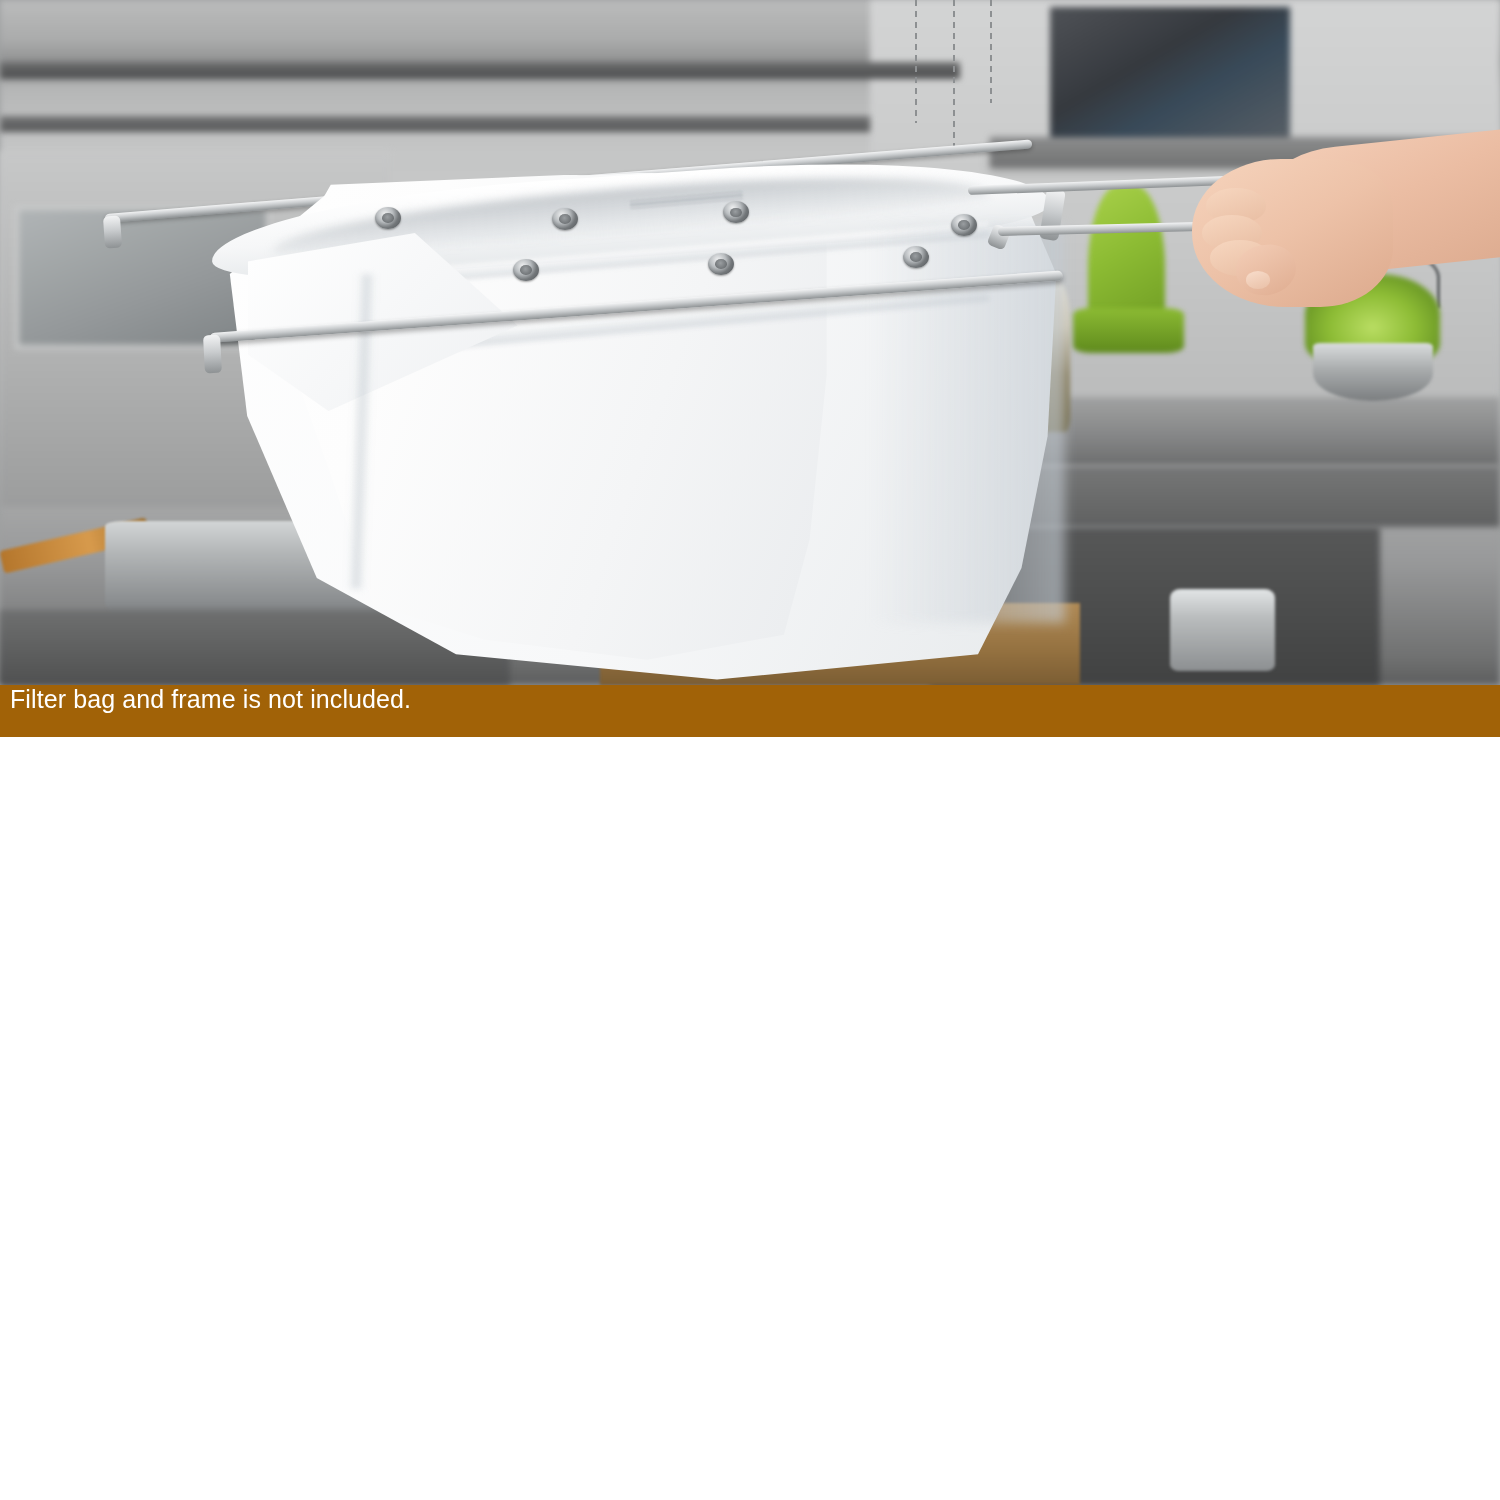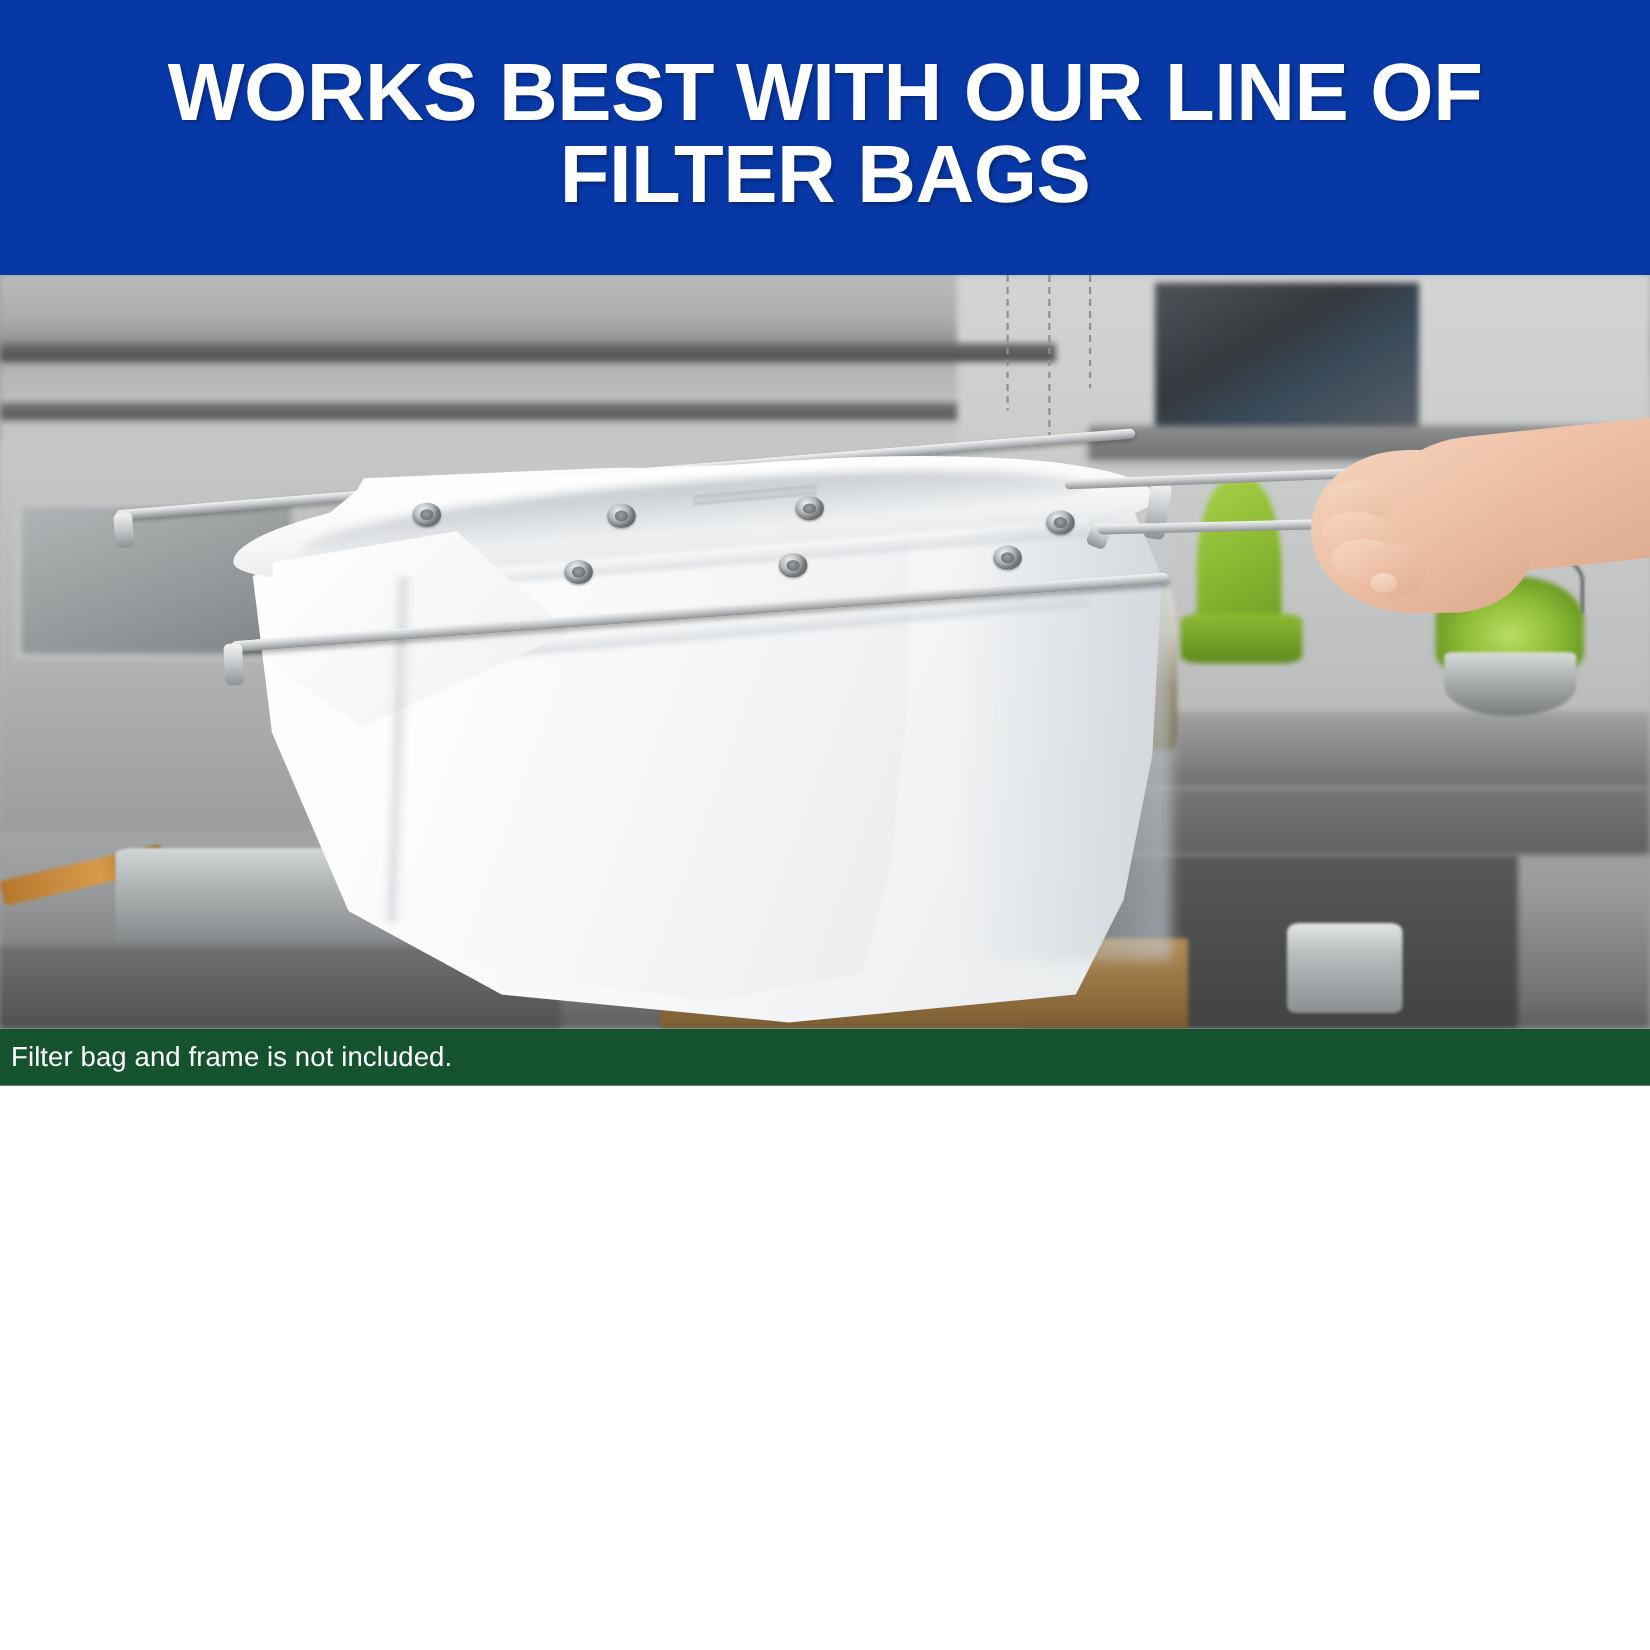--- a/index.html
+++ b/index.html
@@ -370,39 +370,36 @@
     font-size:78px; font-weight:bold;
     line-height:1.08;
     text-align:center;
     letter-spacing:-0.6px;
     text-shadow:2px 2px 3px rgba(0,0,0,0.3);
     max-width:1360px;
   }
 
   
   .footer {
-    background:#14532d;
+    background:#a16207;
     height:52px; flex:0 0 52px;
-    display:flex; align-items:center;
+    display:flex; 
     padding-left:10px;
   }
   .footer-text {
     color:#ffffff;
     font-size:25px; font-weight:normal;
     letter-spacing:0.1px;
   }
 </style>
 </head>
 <body>
 
 <div class="poster">
 
-  <div class="top-banner">
-    <div class="top-headline">WORKS BEST WITH OUR LINE OF FILTER BAGS</div>
-  </div>
 
   <div class="photo">
 
     <div class="kitchen-bg"></div>
     <div class="bg-wall-right"></div>
     <div class="bg-poster"></div>
     <div class="bg-shelfboard"></div>
     <div class="bg-ceiling-rail"></div>
     <div class="bg-ceiling-rail2"></div>
     <div class="bg-hanging-chain"></div>

